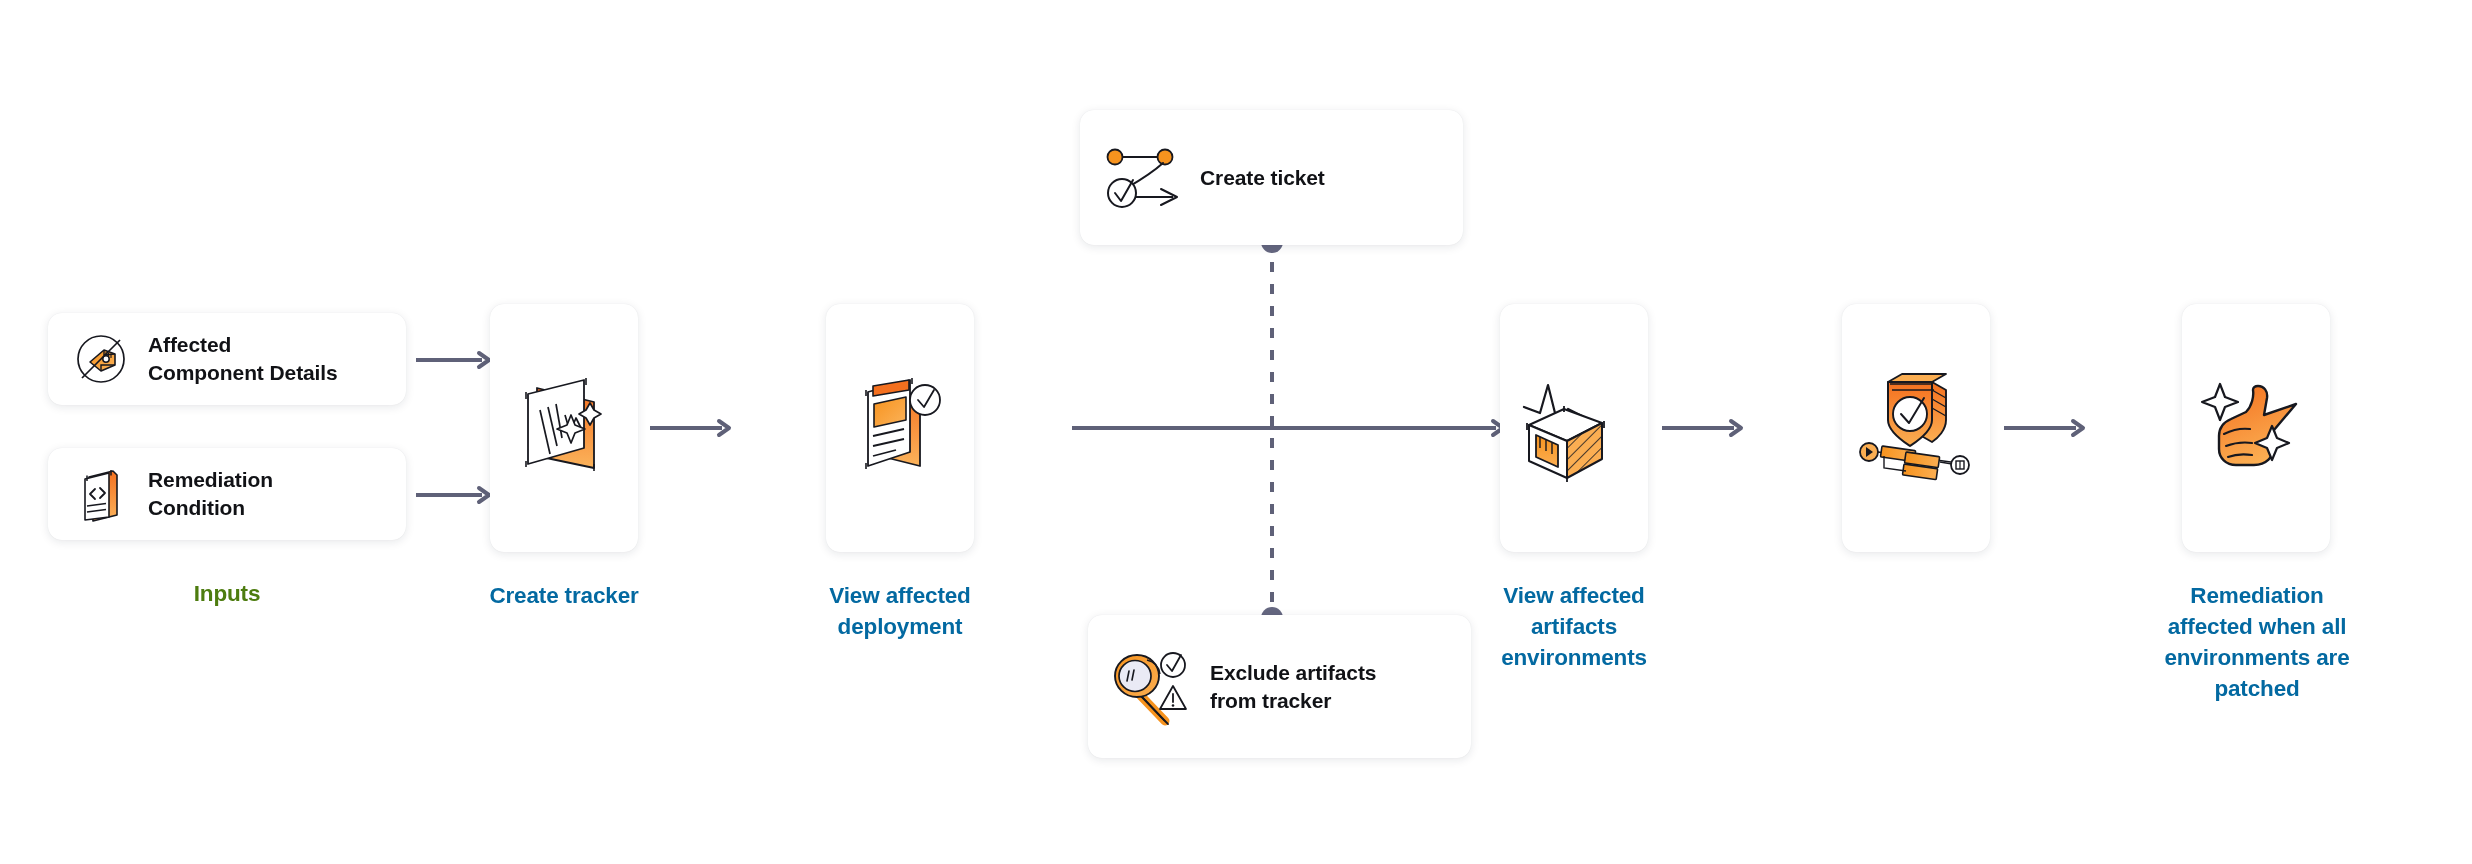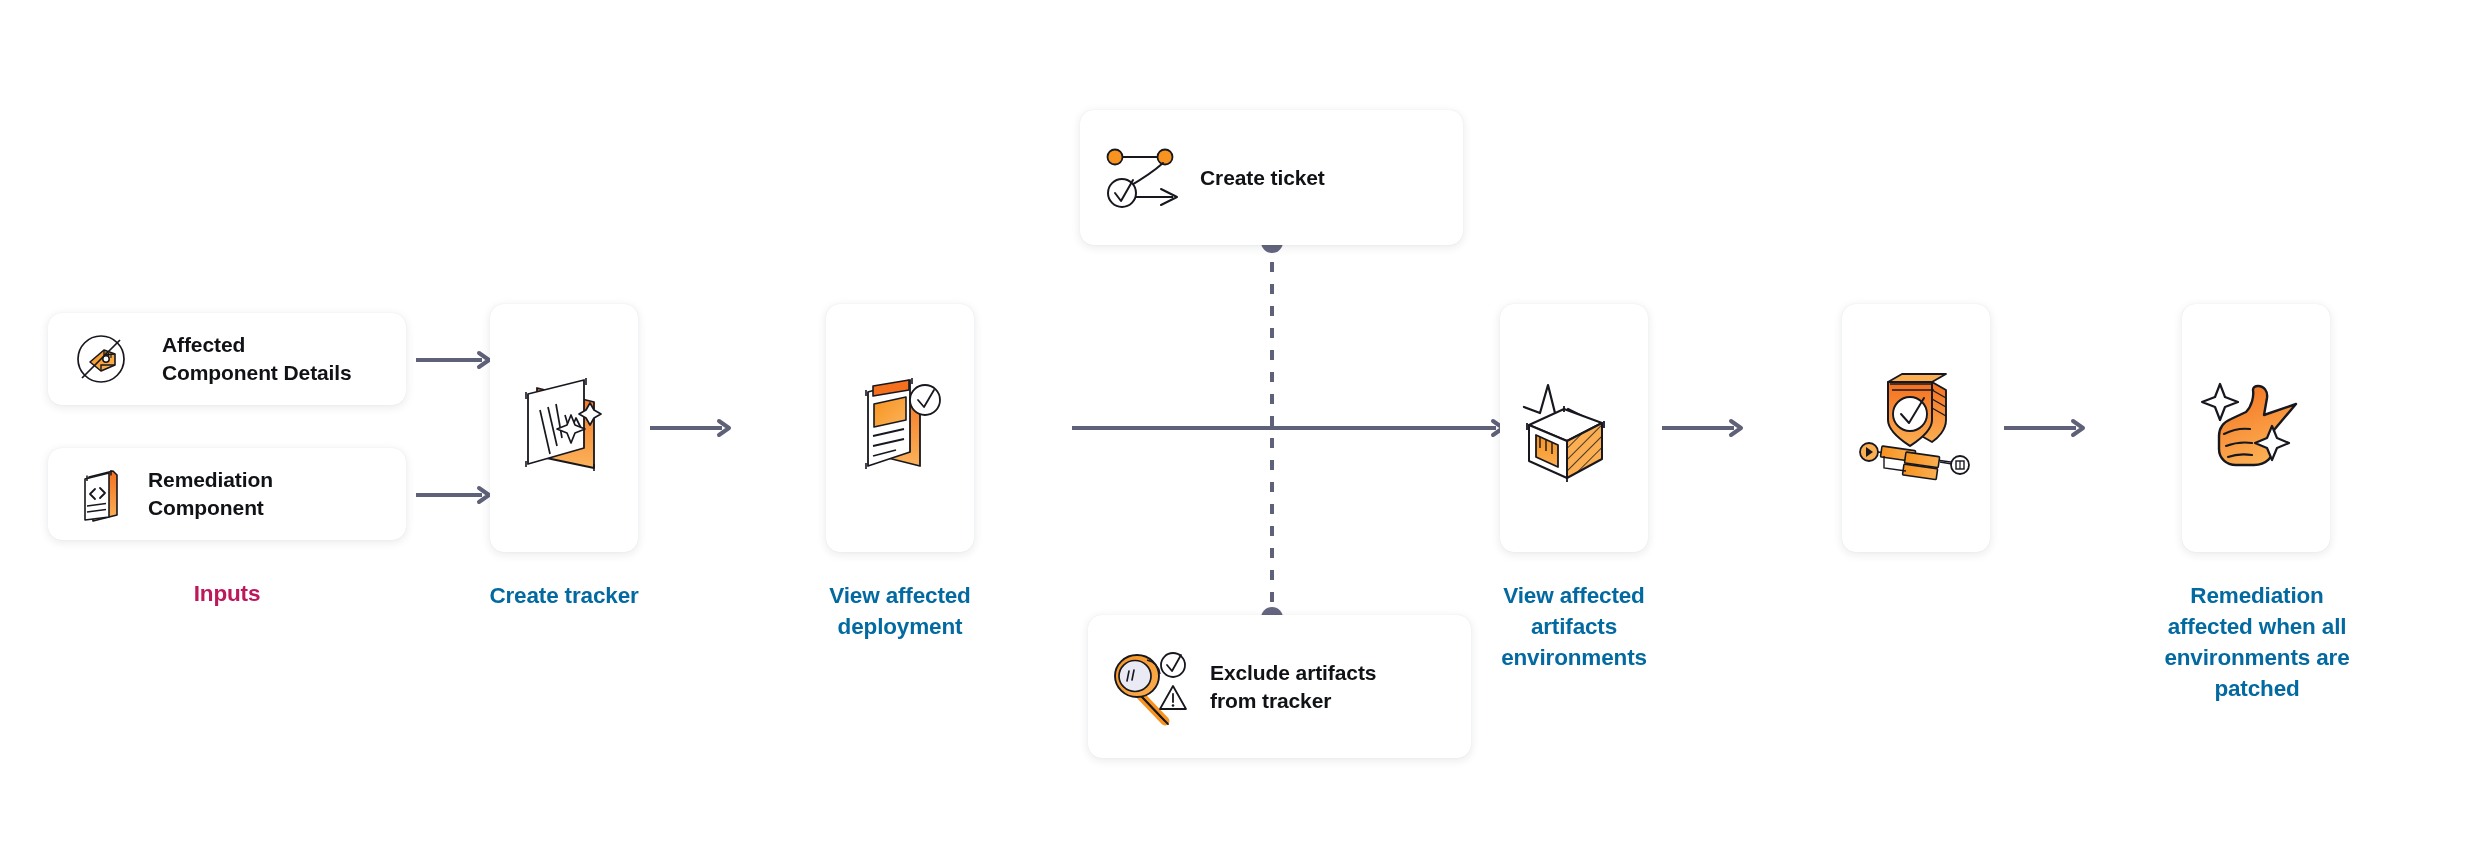--- a/index.html
+++ b/index.html
@@ -30,21 +30,21 @@
     letter-spacing:-.1px;
   }
 
   
   .step-label{
     position:absolute;text-align:center;font-size:22.5px;font-weight:700;
     color:#0369a1;line-height:1.38;letter-spacing:-.15px;
   }
   .group-label{
     position:absolute;text-align:center;font-size:22.5px;font-weight:700;
-    color:#be185d;line-height:1.38;letter-spacing:-.15px;
+    color:#4d7c0f;line-height:1.38;letter-spacing:-.15px;
   }
 
   
   .arrow{position:absolute;height:20px;}
   .arrow svg{display:block;overflow:visible;}
   .vline{position:absolute;}
   .vline svg{display:block;overflow:visible;}
 
   .svgicon{display:block;}
 </style>
@@ -64,21 +64,21 @@
         </defs>
         <circle cx="31" cy="31" r="23" stroke="#17181f" stroke-width="1.7" fill="#fff"></circle>
         <path d="M20 34 L34 22 L45 26 L45 37 L31 43 Z" fill="url(#og1)" stroke="#17181f" stroke-width="1.6" stroke-linejoin="round"></path>
         <path d="M34 22 L34 27 L45 26" stroke="#17181f" stroke-width="1.4" fill="none"></path>
         <path d="M31 43 L31 37 L45 37" stroke="#17181f" stroke-width="1.4" fill="none"></path>
         <path d="M36 24.2 L36 28.6 M38.5 24.9 L38.5 29.3 M41 25.6 L41 30" stroke="#17181f" stroke-width="1.1"></path>
         <circle cx="36" cy="31" r="3.2" fill="#fff" stroke="#17181f" stroke-width="1.5"></circle>
         <line x1="12" y1="50" x2="50" y2="12" stroke="#17181f" stroke-width="1.7"></line>
       </svg>
     </span>
-    <span class="wc-label" style="margin-left:28px;">
+    <span class="wc-label" style="margin-left:14px;">
       <span>Affected</span><br>
       <span>Component Details</span>
     </span>
   </div>
 
   <div class="card wide-card" style="left:48px;top:448px;width:358px;height:92px;padding:0 18px 0 20px;">
     <span class="icon-wrap" style="width:66px;height:66px;">
       <svg class="svgicon" width="56" height="58" viewBox="0 0 56 58" fill="none">
         <defs>
           <linearGradient id="og2" x1="0" y1="0" x2="0" y2="1">
@@ -91,21 +91,21 @@
         <path d="M22 24 L17 29 L22 34" stroke="#17181f" stroke-width="1.8" fill="none" stroke-linecap="round" stroke-linejoin="round"></path>
         <path d="M27 23 L32 28 L27 33" stroke="#17181f" stroke-width="1.8" fill="none" stroke-linecap="round" stroke-linejoin="round"></path>
         <line x1="14" y1="41" x2="33" y2="38.5" stroke="#17181f" stroke-width="1.5"></line>
         <line x1="14" y1="47" x2="33" y2="44.5" stroke="#17181f" stroke-width="1.5"></line>
         <line x1="14" y1="10.5" x2="14" y2="16" stroke="#17181f" stroke-width="1.5"></line>
         <line x1="38" y1="5" x2="38" y2="10.5" stroke="#17181f" stroke-width="1.5"></line>
       </svg>
     </span>
     <span class="wc-label" style="margin-left:14px;">
       <span>Remediation</span><br>
-      <span>Component</span>
+      <span>Condition</span>
     </span>
   </div>
 
   <div class="group-label" style="left:48px;top:578px;width:358px;">Inputs</div>
 
   <div class="arrow" style="left:416px;top:350px;width:78px;">
     <svg width="78" height="20" viewBox="0 0 78 20">
       <line x1="0" y1="10" x2="66" y2="10" stroke="#5f6178" stroke-width="4"></line>
       <path d="M63 3 L73 10 L63 17" fill="none" stroke="#5f6178" stroke-width="4" stroke-linecap="round" stroke-linejoin="round"></path>
     </svg>

